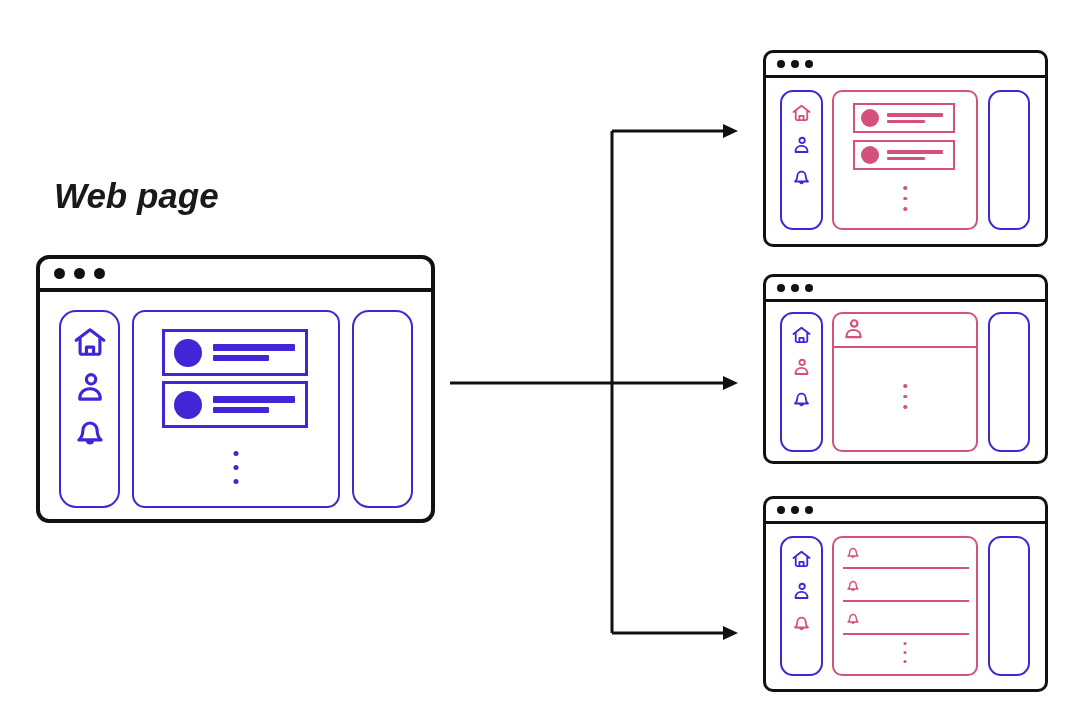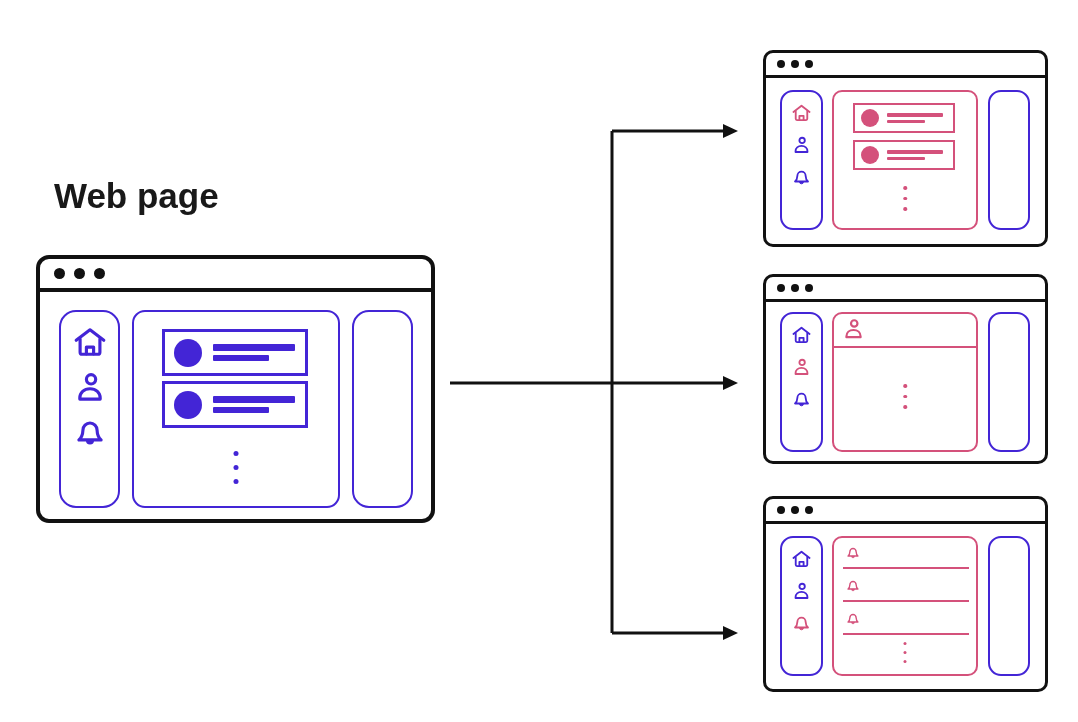--- a/index.html
+++ b/index.html
@@ -1,19 +1,19 @@
 <!DOCTYPE html>
 <html style="--blue: #4325d6; --pink: #d4517b; --ink: #111111; --canvas: #ffffff;"><head>
 <meta charset="utf-8">
 <style>
   html,body { margin:0; padding:0; background:#fff; }
   body { font-family:"Liberation Sans", sans-serif; }
   #canvas {
     position:relative; width:1078px; height:722px;
-    background:var(--canvas,#ffffff); overflow:hidden;
+    background:var(--canvas,#ffffff); overflow:hidden;font-style:italic;
   }
   .abs { position:absolute; }
 
   
   .window {
     position:absolute; background:#fff;
     border:4px solid var(--ink,#111); border-radius:13px;
     box-sizing:border-box;
   }
   .titlebar {

